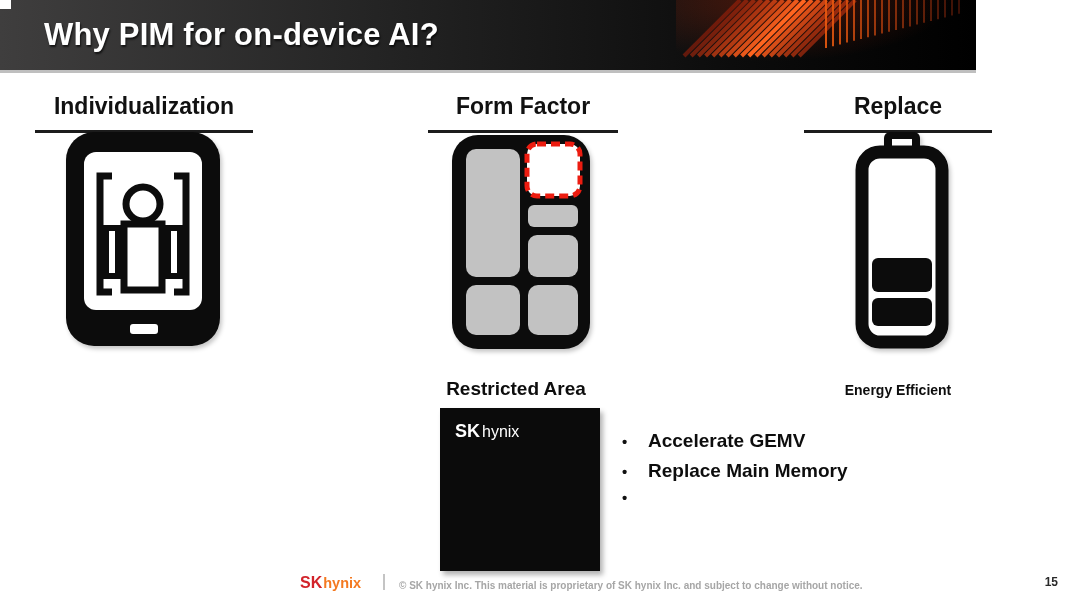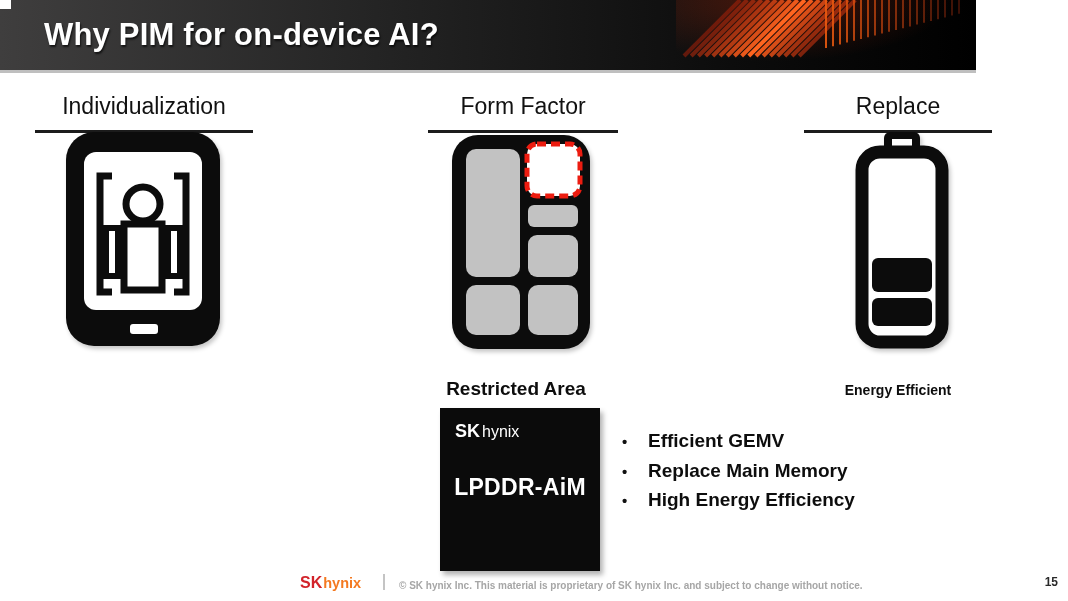--- a/index.html
+++ b/index.html
@@ -24,21 +24,21 @@
   }
   .corner-notch{position:absolute;left:0;top:0;width:11px;height:9px;background:#fff;}
   .deco{
     position:absolute;right:0;top:0;width:300px;height:70px;overflow:hidden;
     background:radial-gradient(ellipse at 32% 0%, rgba(210,50,12,0.30), transparent 62%);
   }
 
   
   .col-heading{
     position:absolute;text-align:center;
-    font-size:23px;font-weight:normal;color:#111;
+    font-size:23px;font-weight:bold;color:#111;
     padding-bottom:10px;border-bottom:3px solid #1c1c1c;
   }
   .h-individualization{left:35px;top:93px;width:218px;}
   .h-formfactor{left:428px;top:93px;width:190px;}
   .h-battery{left:804px;top:93px;width:188px;}
 
   
   .icon{position:absolute;filter:drop-shadow(2px 3px 2px rgba(0,0,0,0.22));}
   .icon-phone-person{left:60px;top:128px;}
   .icon-phone-blocks{left:450px;top:133px;}
@@ -170,35 +170,33 @@
     </g>
   </svg>
 
   <div class="caption cap-2">Restricted Area</div>
   <div class="caption cap-3">Energy Efficient</div>
 
   <div class="chip">
     <div class="chip-logo">
       <span class="sk">SK</span><span class="hy">hynix</span>
     </div>
-    <div class="chip-label">LPDDR-AiM</div>
   </div>
 
   <div class="bullets">
     <div class="bullet-row">
       <span class="bullet-dot">•</span>
-      <span class="bullet-text">Efficient GEMV</span>
+      <span class="bullet-text">Accelerate GEMV</span>
     </div>
     <div class="bullet-row">
       <span class="bullet-dot">•</span>
       <span class="bullet-text">Replace Main Memory</span>
     </div>
     <div class="bullet-row">
       <span class="bullet-dot">•</span>
-      <span class="bullet-text">High Energy Efficiency</span>
     </div>
   </div>
 
   <div class="footer-logo">
     <span class="sk">SK</span><span class="hy">hynix</span>
   </div>
   <div class="footer-divider"></div>
   <div class="footer-copy">© SK hynix Inc. This material is proprietary of SK hynix Inc. and subject to change without notice.</div>
   <div class="page-number">15</div>
 

